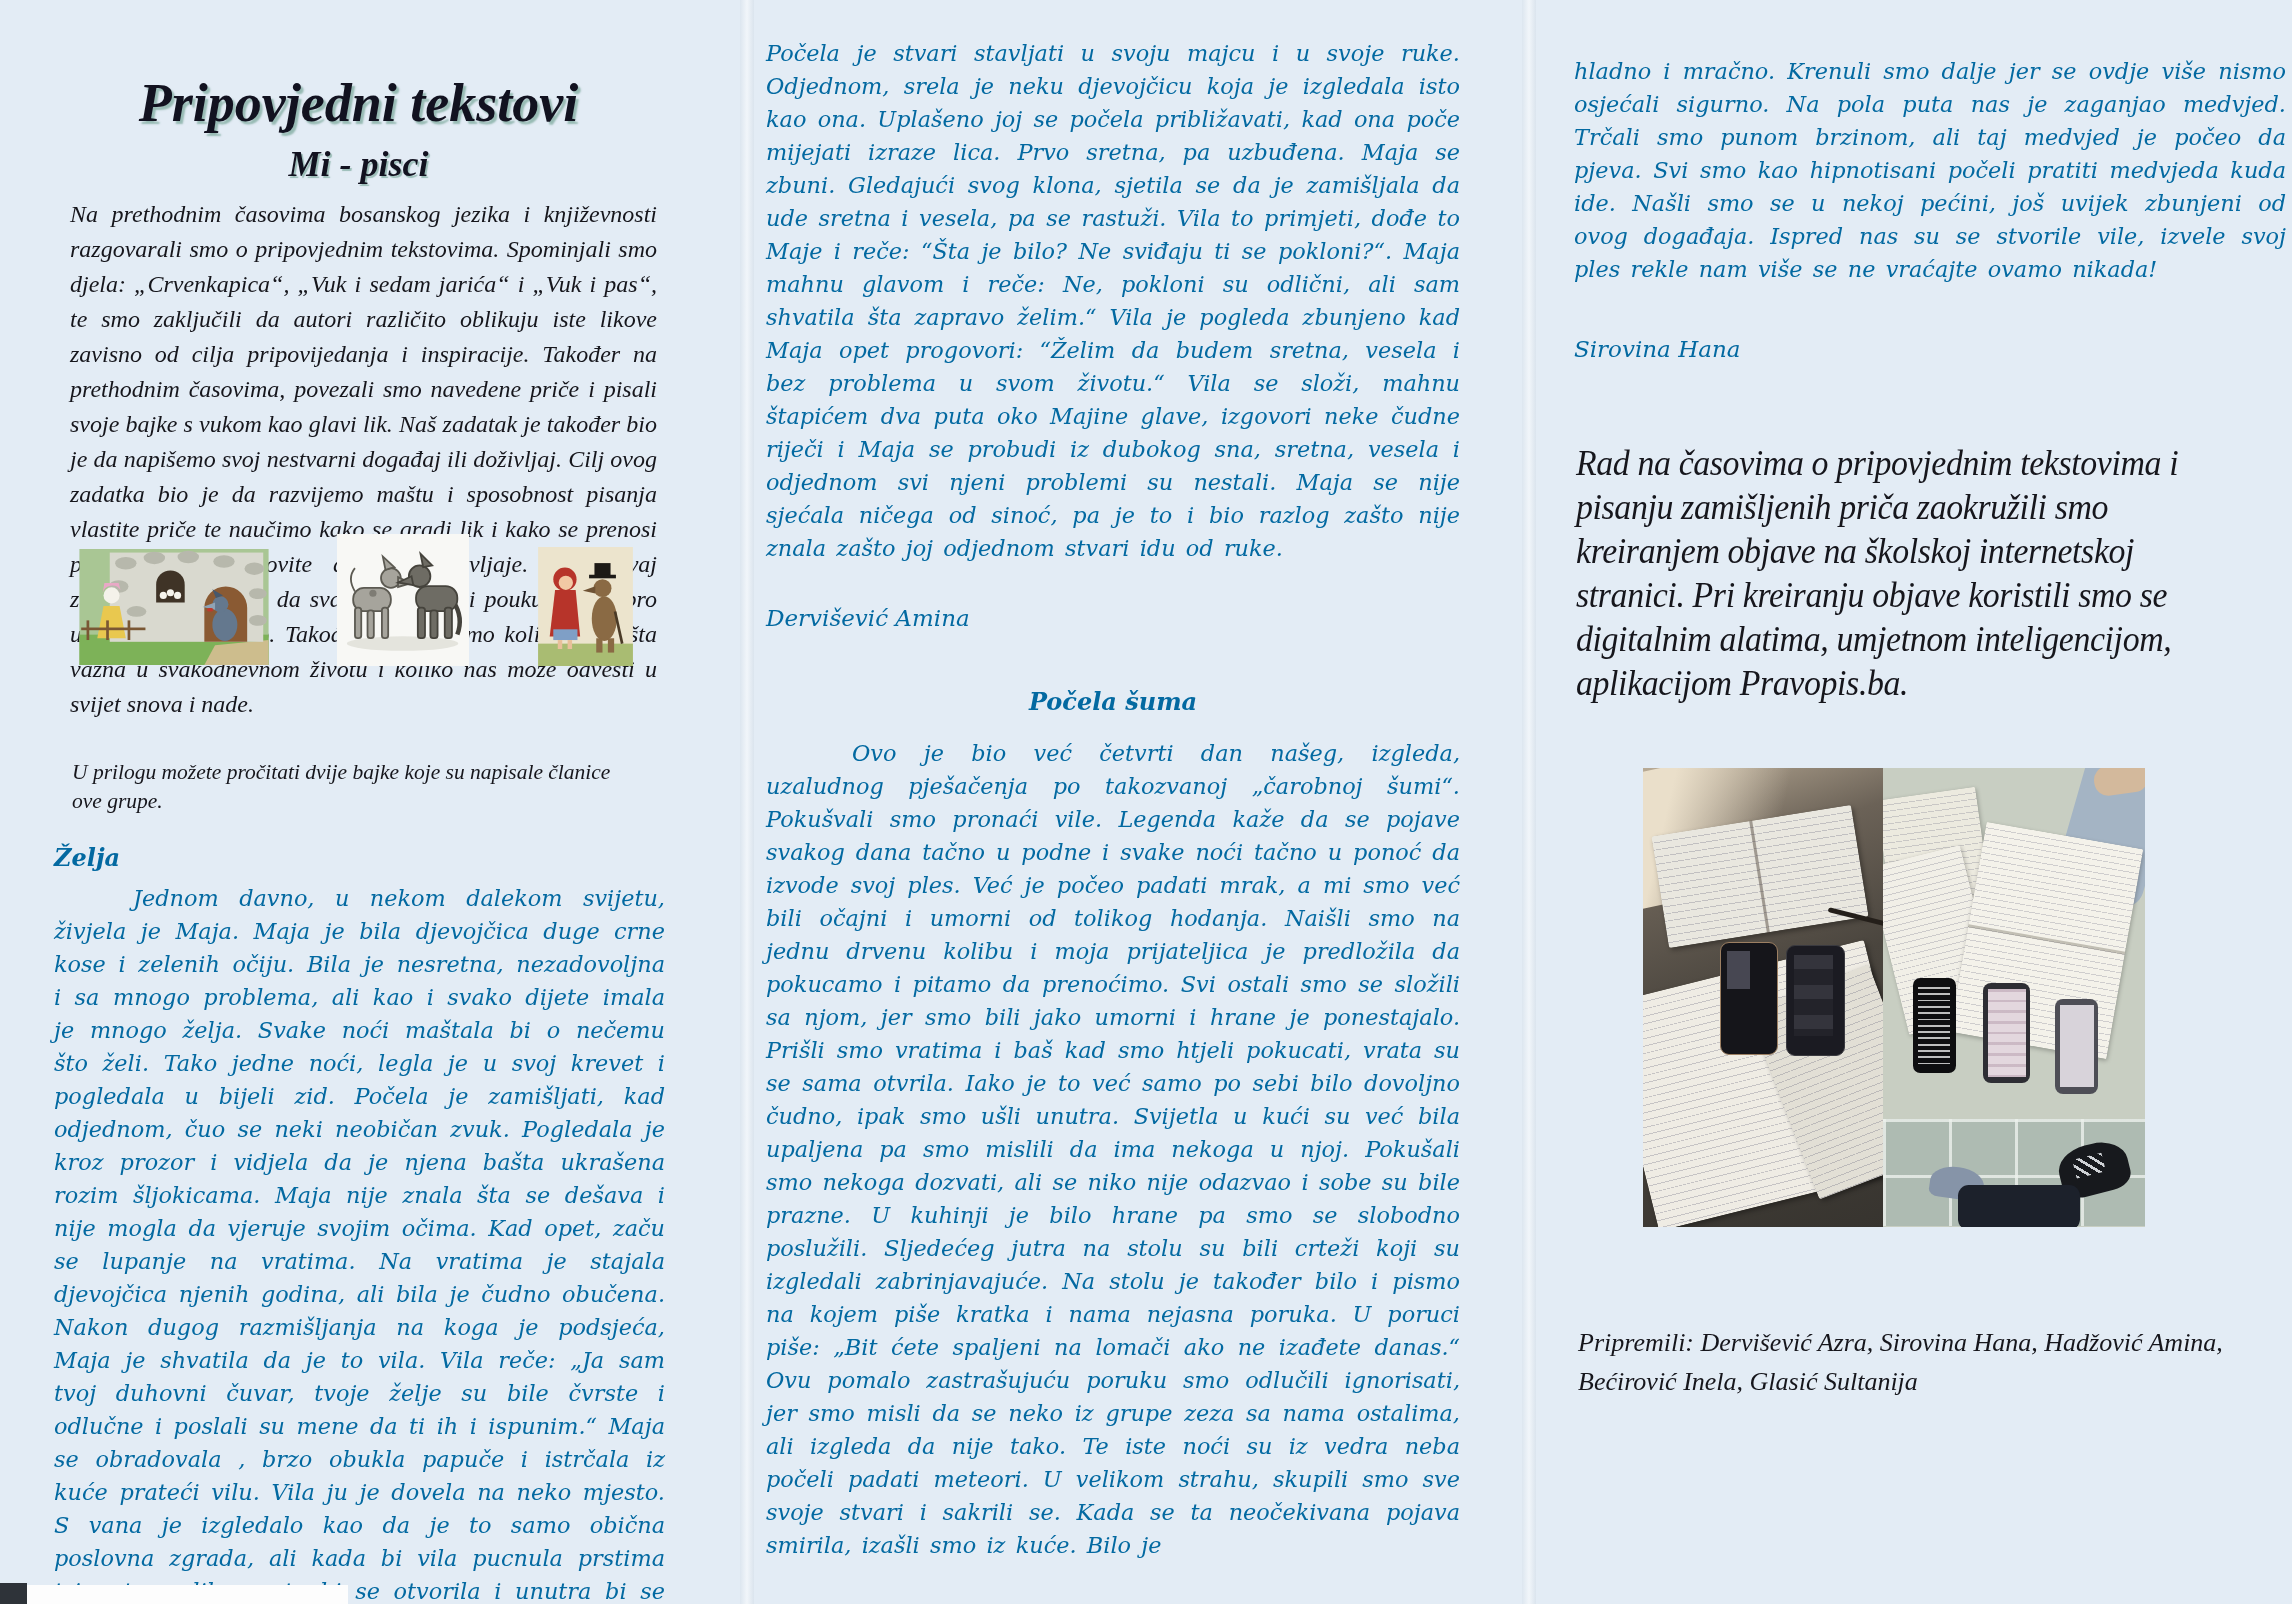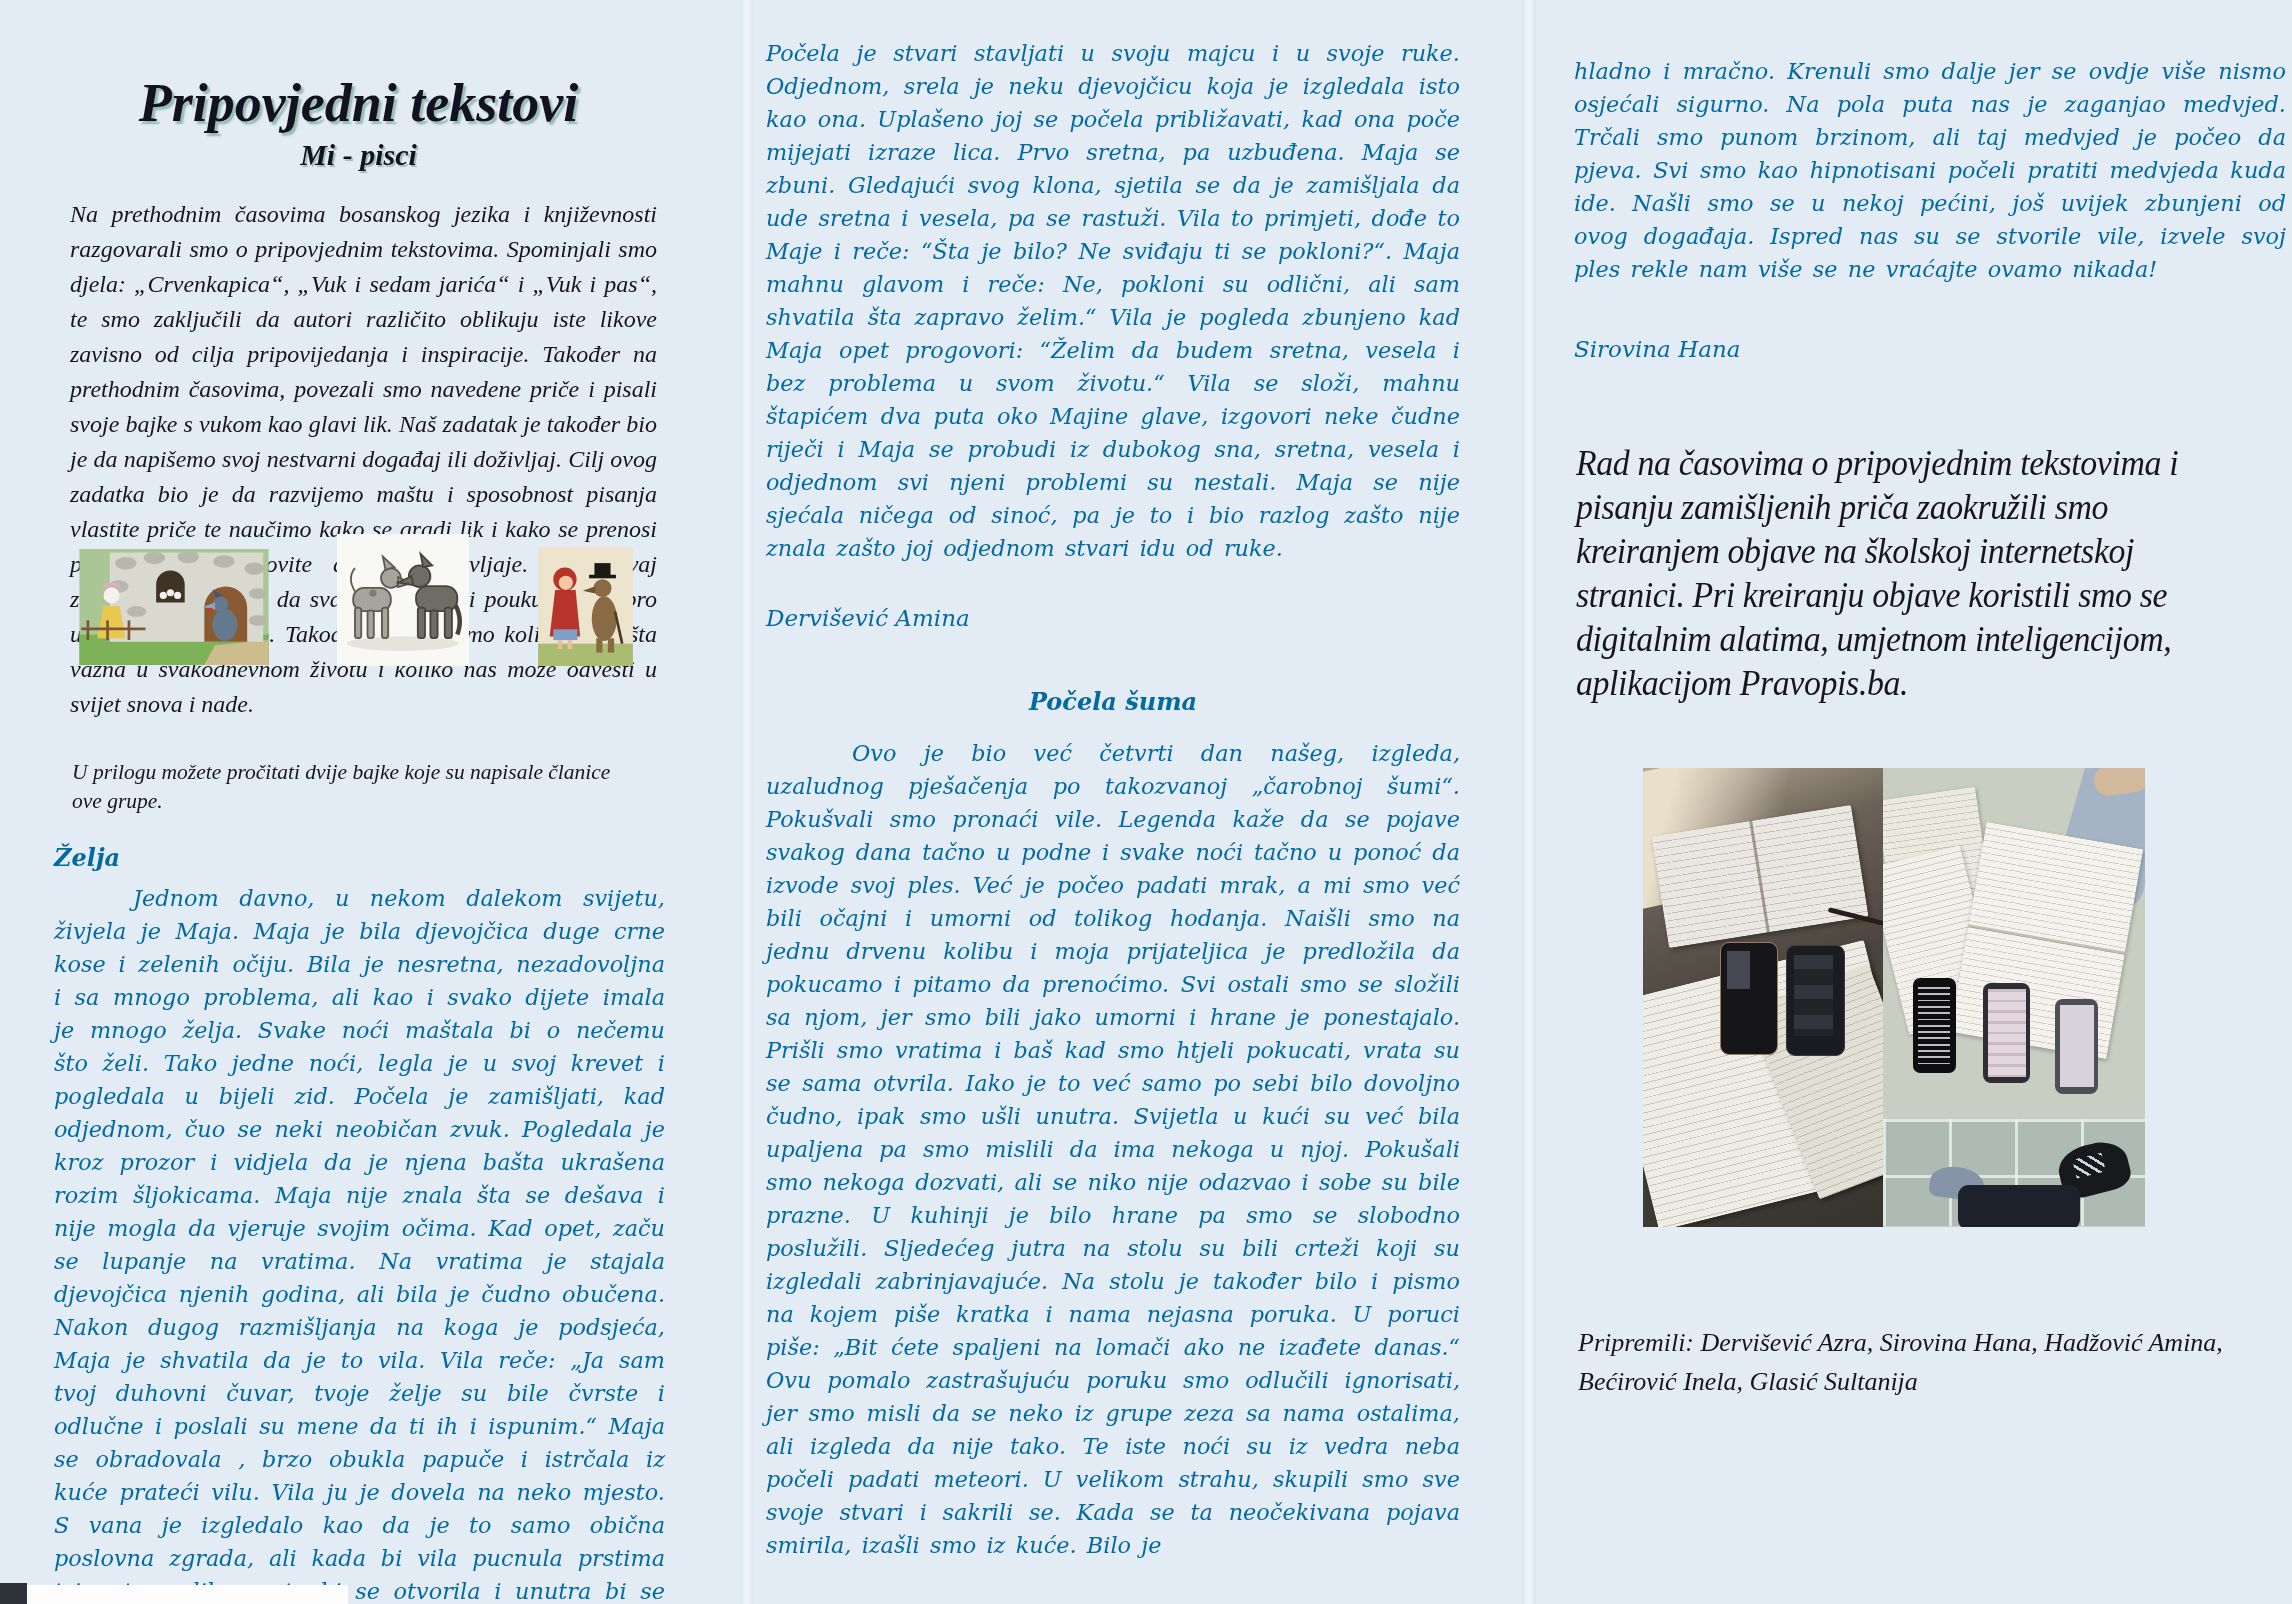--- a/index.html
+++ b/index.html
@@ -9,21 +9,21 @@
 
   
   .crease{position:absolute;top:0;height:100%;width:14.3px;pointer-events:none;
           background:linear-gradient(90deg,rgba(60,80,100,0.04),rgba(255,255,255,0.5),rgba(60,80,100,0.05));}
   .crease1{left:740px;}
   .crease2{left:1522px;}
 
   
   .title{left:54px;top:36px;width:609px;text-align:center;font-size:54px;font-weight:bold;font-style:italic;
          color:#121220;text-shadow:2.7px 2.7px 1.8px rgba(125,170,158,0.75);}
-  .subtitle{left:54px;top:113px;width:609px;text-align:center;font-size:30px;font-weight:bold;font-style:italic;
+  .subtitle{left:54px;top:113px;width:609px;text-align:center;font-size:36px;font-weight:bold;font-style:italic;
          color:#121220;text-shadow:1.8px 1.8px 0.9px rgba(125,170,158,0.7);}
 
   .intro{left:70px;top:173px;width:587px;font-style:italic;font-size:24px;line-height:35px;text-align:justify;}
 
   .caption{left:72px;top:736px;width:564px;font-style:italic;font-size:21.5px;line-height:29.6px;}
 
   
   .script{font-family:"DejaVu Serif",serif;font-style:italic;color:#0369a1;}
   .story-title1{left:54px;top:819px;width:537px;text-align:left;font-size:24px;}
   .story-title2{left:766px;top:663px;width:694px;text-align:center;font-size:24px;}

